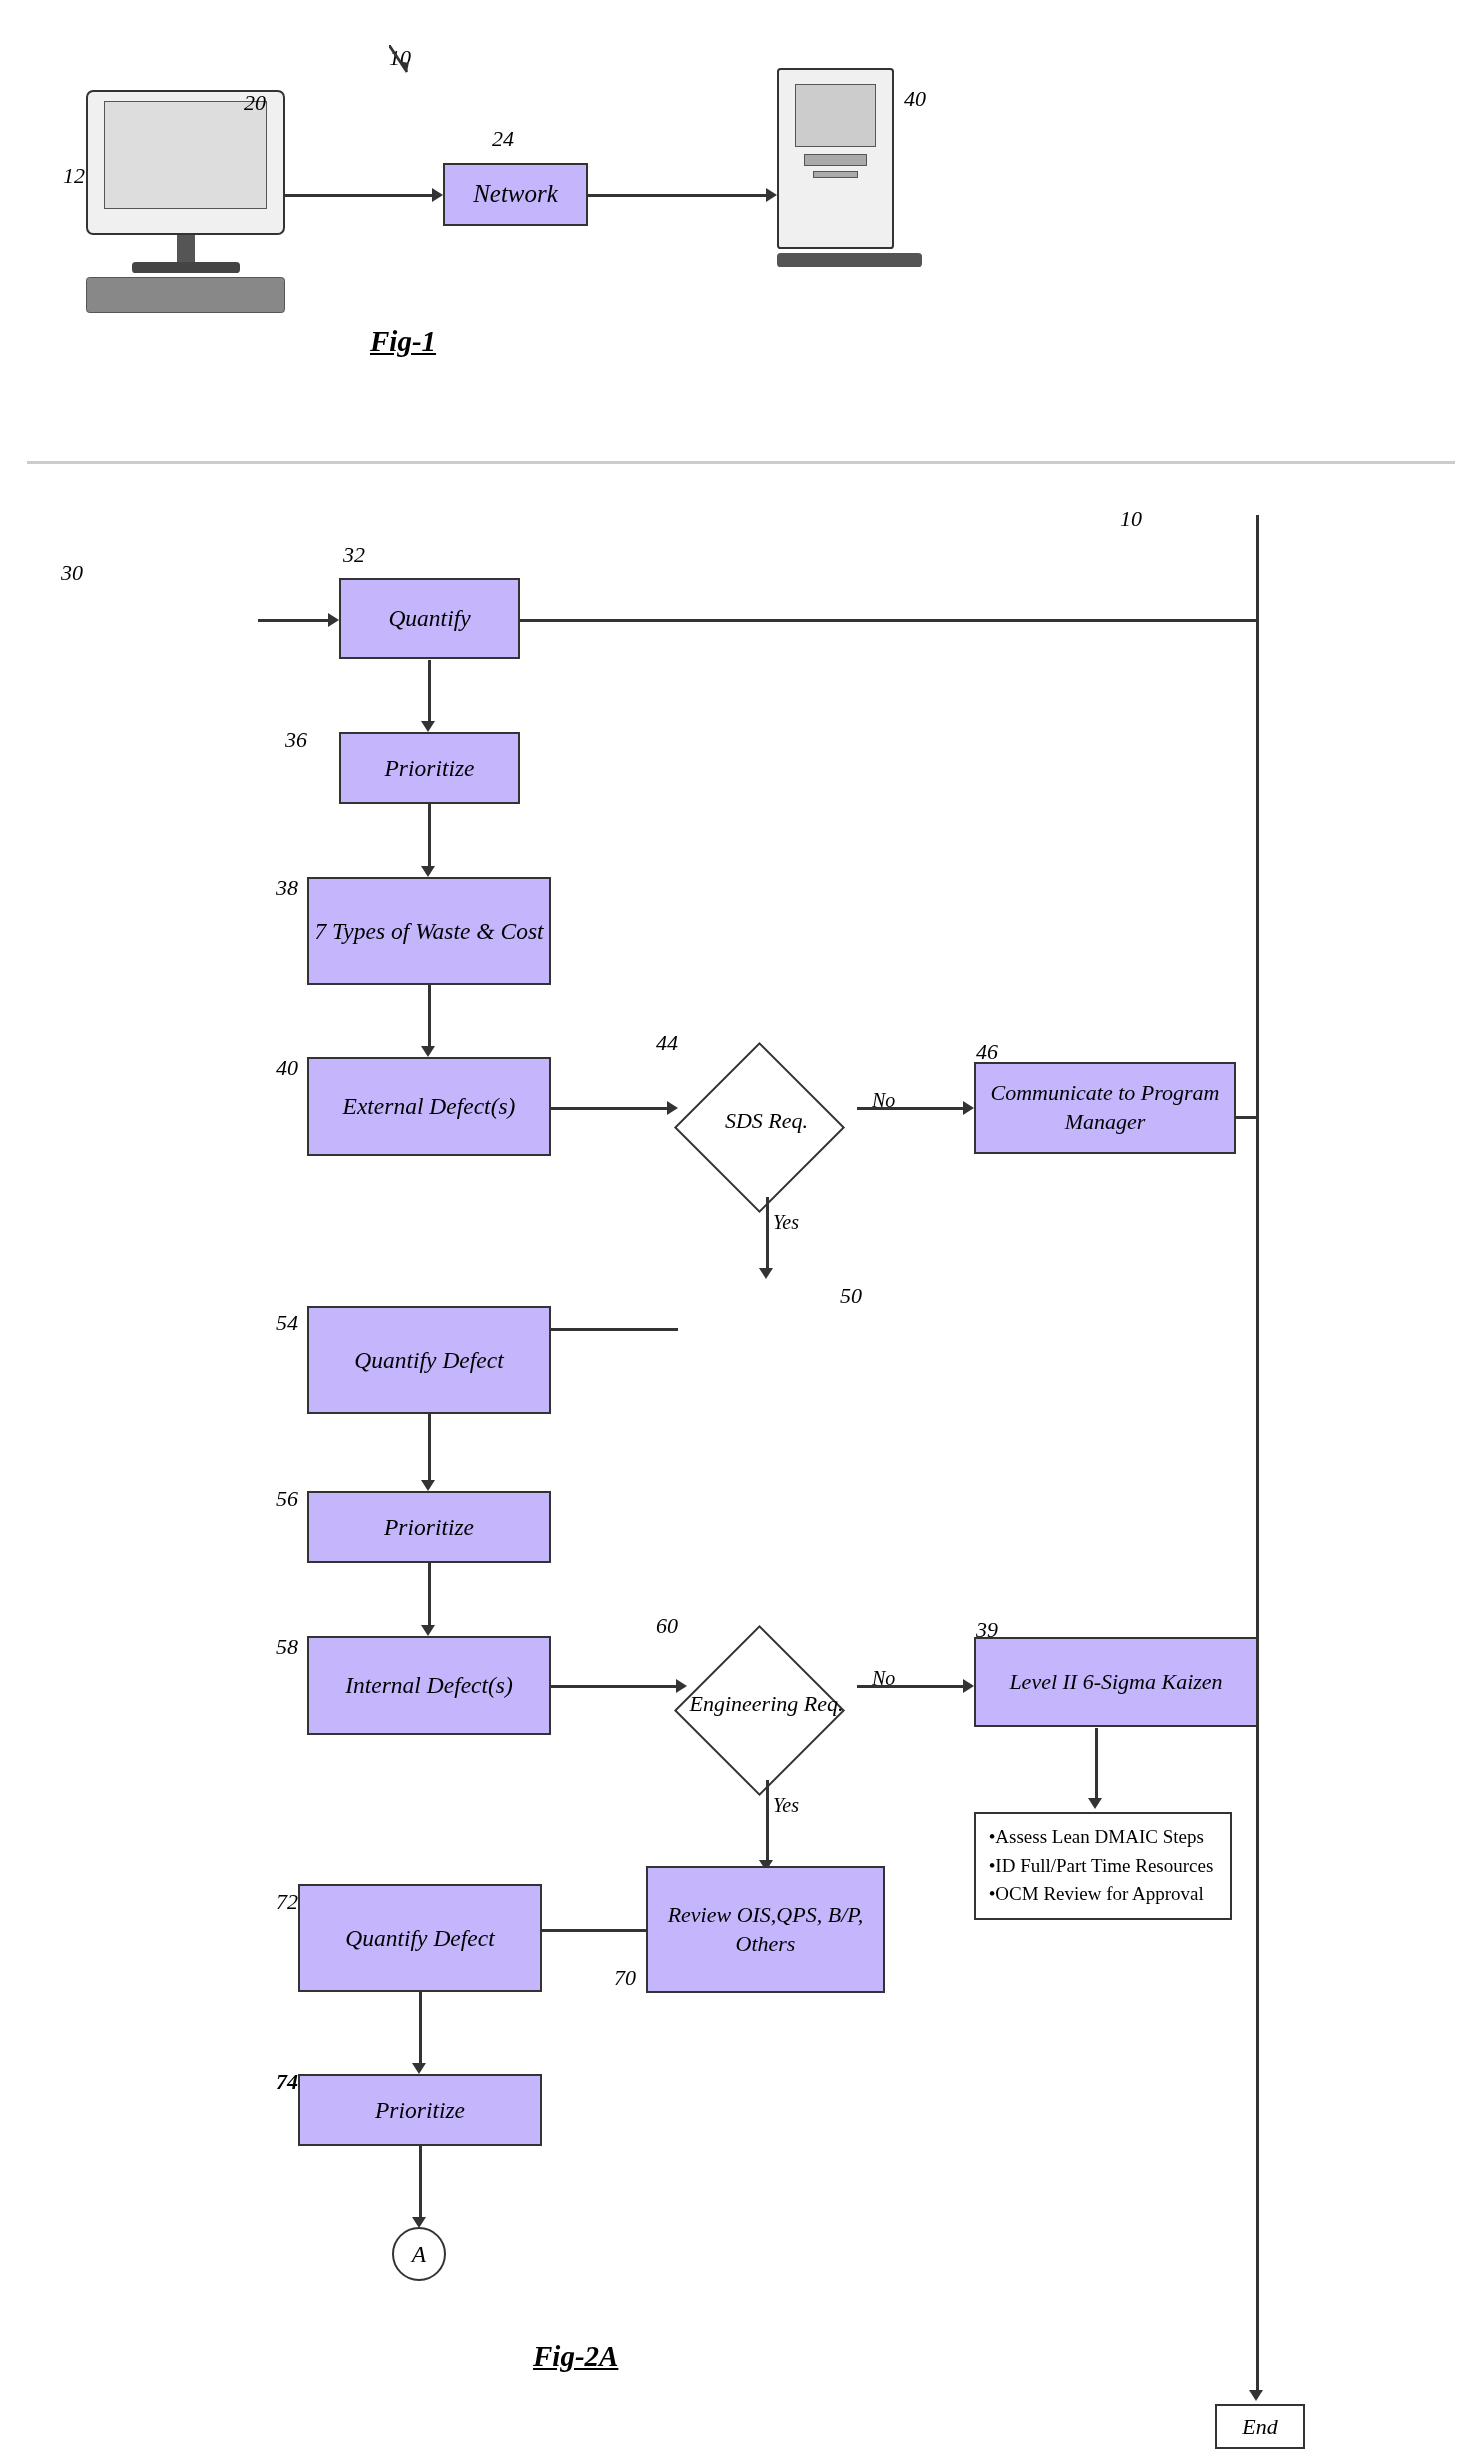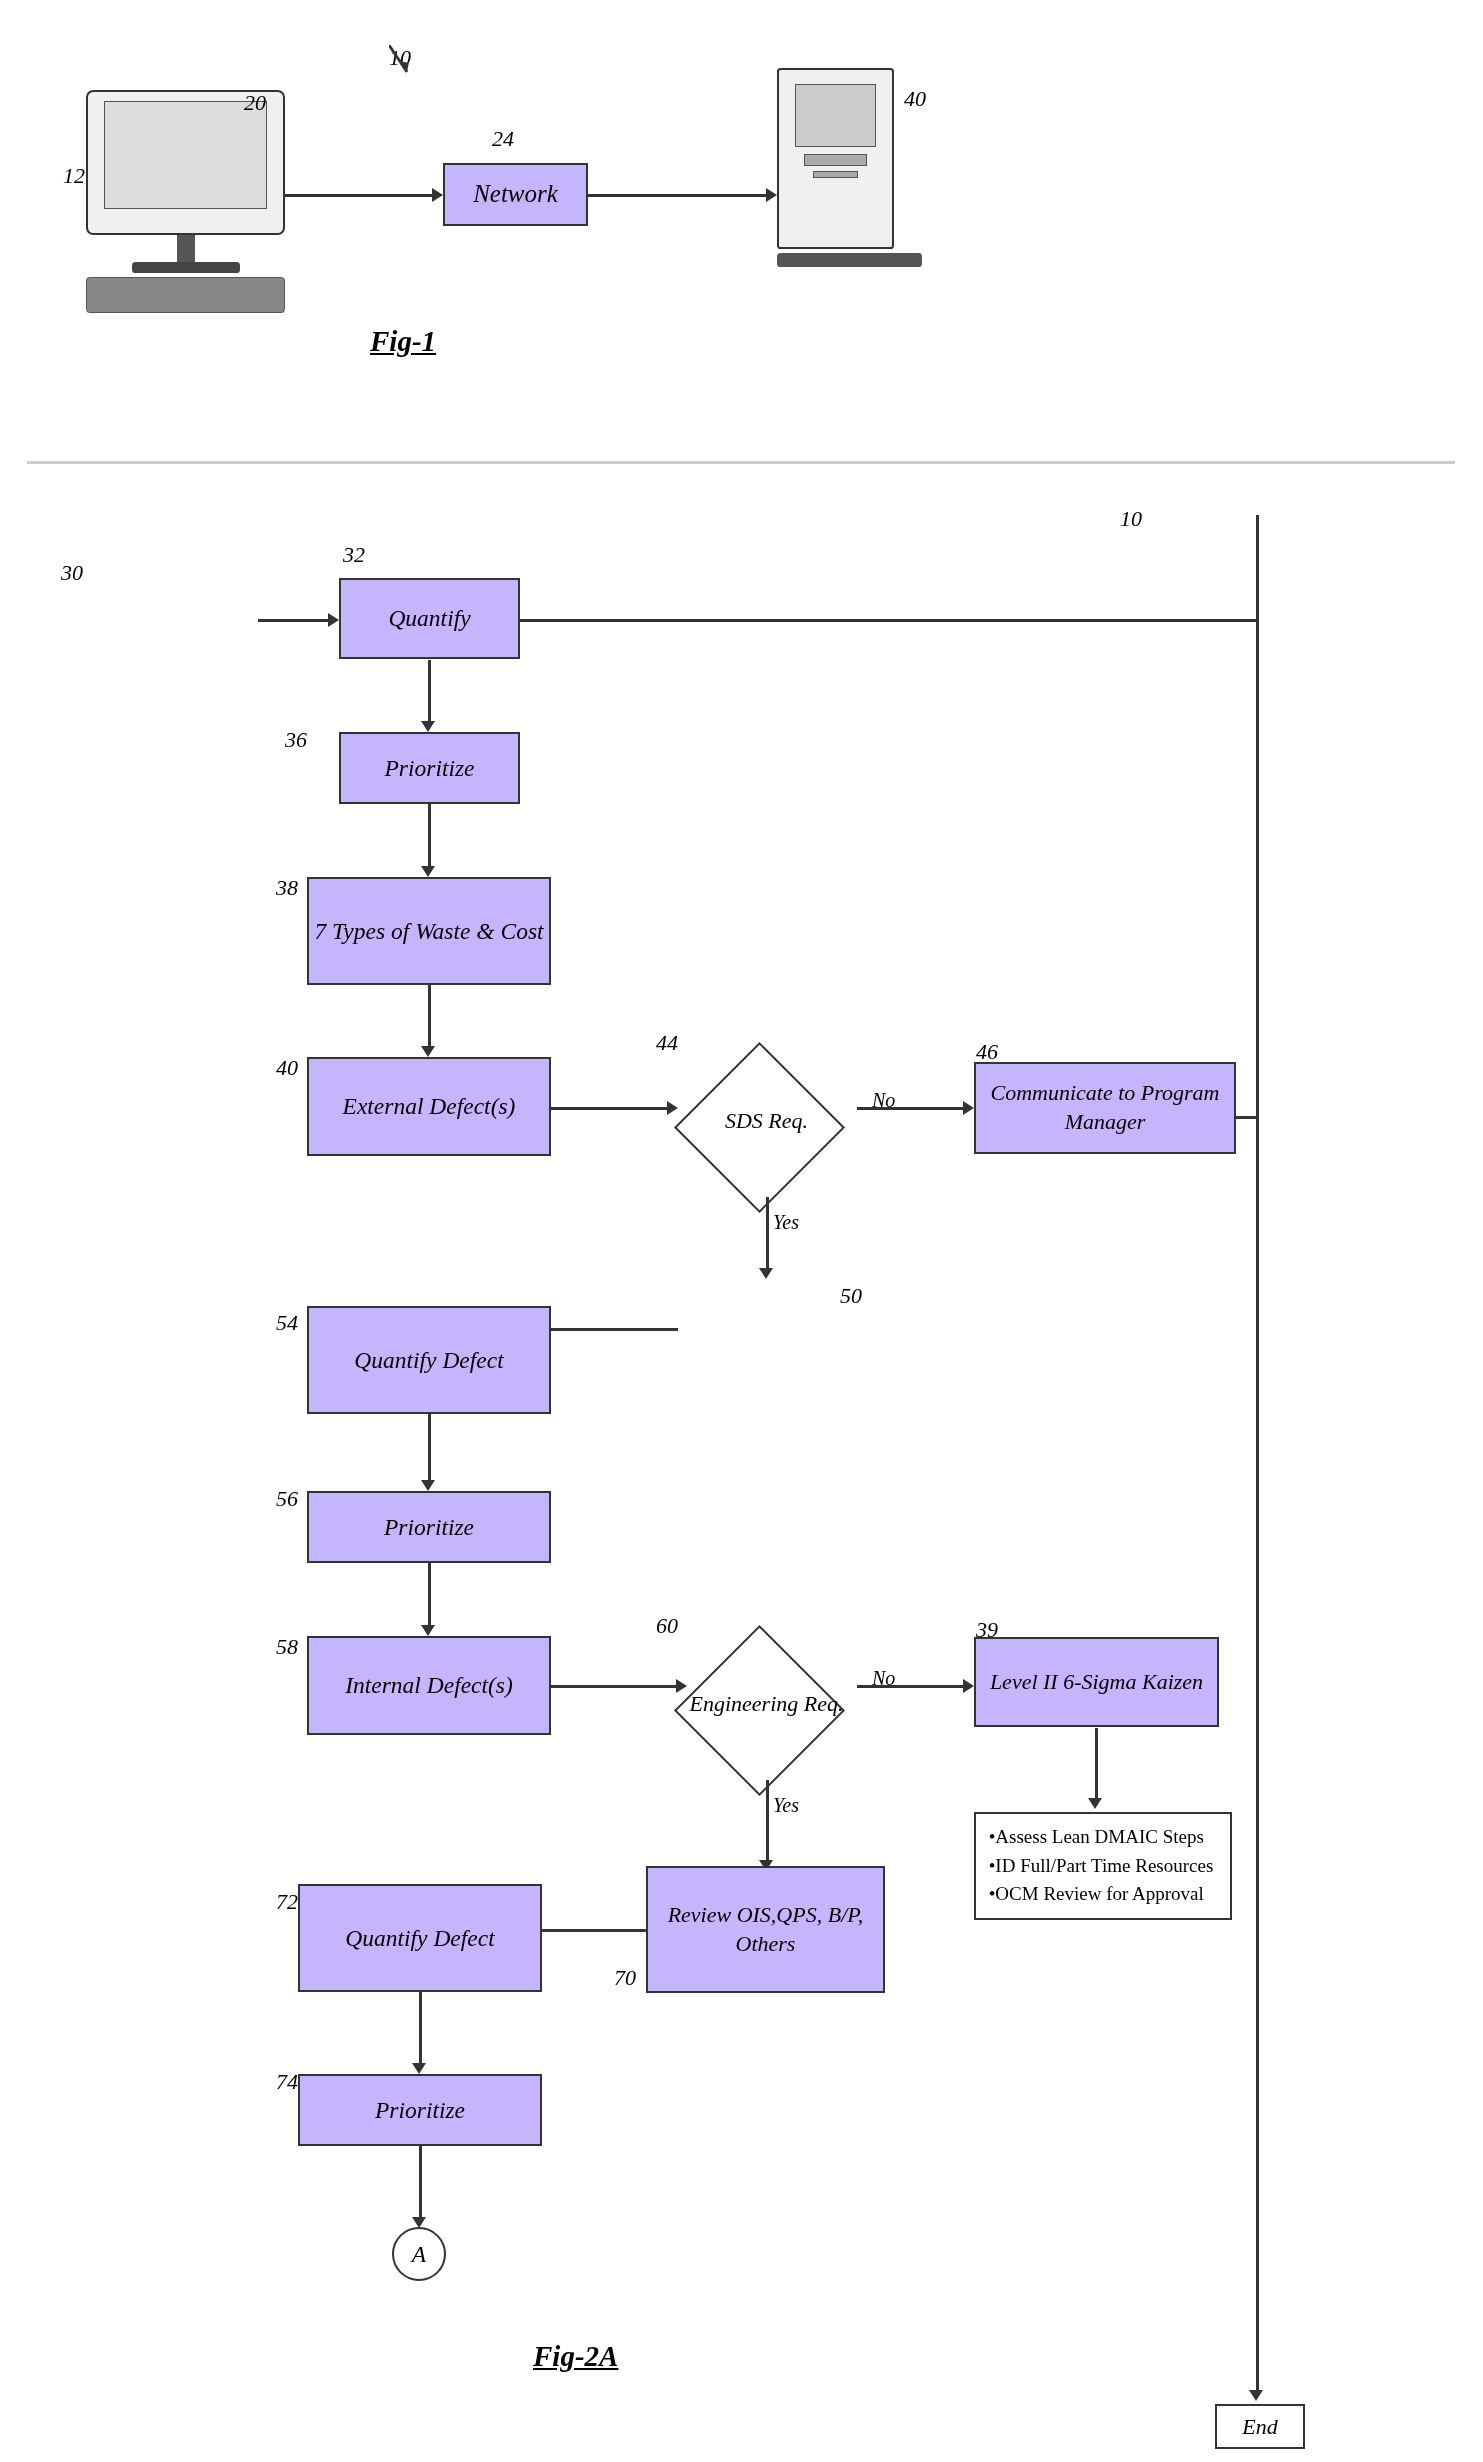--- a/index.html
+++ b/index.html
@@ -425,21 +425,21 @@
   <div class="ref-num" style="position:absolute; left:656px; top:1613px;">60</div>
   <div class="fc-diamond" style="position:absolute; left:676px; top:1627px; width:181px; height:154px;">
     <span class="fc-diamond-text">Engineering Req.</span>
   </div>
 
   <div class="flow-label" style="position:absolute; left:872px; top:1667px;">No</div>
   <div class="h-line" style="position:absolute; left:857px; top:1685px; width:108px;"></div>
   <div class="arrow-right" style="position:absolute; left:963px; top:1679px;"></div>
 
   <div class="ref-num" style="position:absolute; left:976px; top:1617px;">39</div>
-  <div class="fc-box" style="position:absolute; left:974px; top:1637px; width:245px; height:90px; font-size:22px;">
+  <div class="fc-box" style="position:absolute; left:974px; top:1637px; width:284px; height:90px; font-size:22px;">
     <span style="line-height:1.3;text-align:center;">Level II 6-Sigma Kaizen</span>
   </div>
 
   <div class="v-line" style="position:absolute; left:1095px; top:1728px; height:72px;"></div>
   <div class="arrow-down" style="position:absolute; left:1088px; top:1798px;"></div>
 
   <div class="ref-num" style="position:absolute; left:974px; top:1807px;">68</div>
   <div class="bullet-box" style="position:absolute; left:974px; top:1812px; width:258px; font-size:19px; line-height:1.5;">
     <div>•Assess Lean DMAIC Steps</div>
     <div>•ID Full/Part Time Resources</div>
@@ -460,21 +460,21 @@
   <div class="arrow-left" style="position:absolute; left:448px; top:1923px;"></div>
 
   <div class="ref-num" style="position:absolute; left:276px; top:1889px;">72</div>
   <div class="fc-box" style="position:absolute; left:298px; top:1884px; width:244px; height:108px; font-size:23.5px;">
     <span style="line-height:1.3;text-align:center;">Quantify Defect</span>
   </div>
 
   <div class="v-line" style="position:absolute; left:419px; top:1992px; height:72px;"></div>
   <div class="arrow-down" style="position:absolute; left:412px; top:2063px;"></div>
 
-  <div class="ref-num" style="position:absolute; left:276px; top:2069px;">74</div>
+  <div class="ref-num" style="position:absolute; left:276px; top:2069px;font-weight:bold;">74</div>
   <div class="fc-box" style="position:absolute; left:298px; top:2074px; width:244px; height:72px;">
     <span>Prioritize</span>
   </div>
 
   <div class="v-line" style="position:absolute; left:419px; top:2146px; height:72px;"></div>
   <div class="arrow-down" style="position:absolute; left:412px; top:2217px;"></div>
 
   <div class="circle-connector" style="position:absolute; left:392px; top:2227px; width:54px; height:54px;">
     <span>A</span>
   </div>

